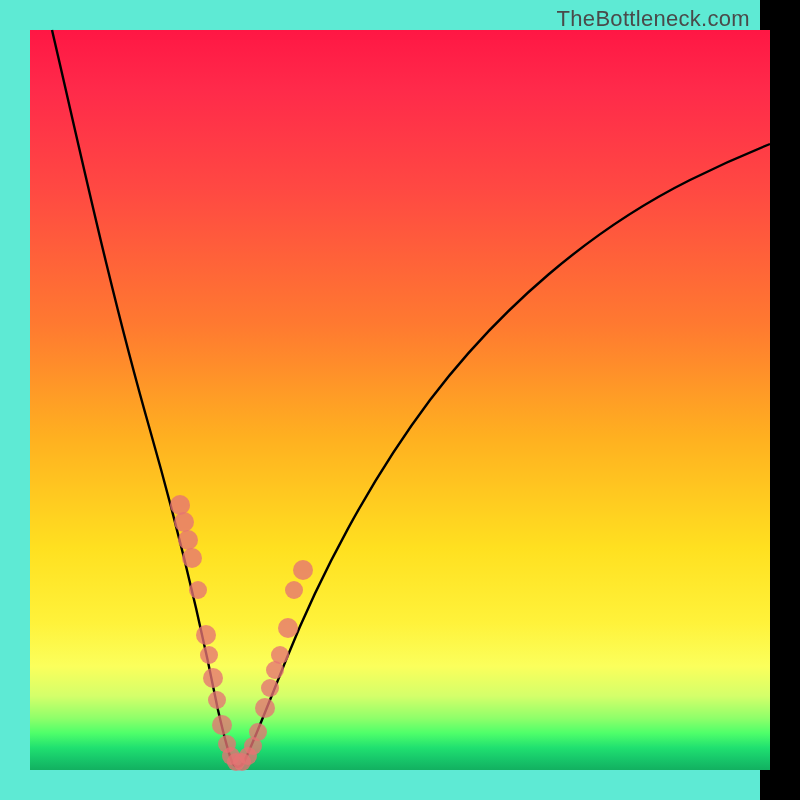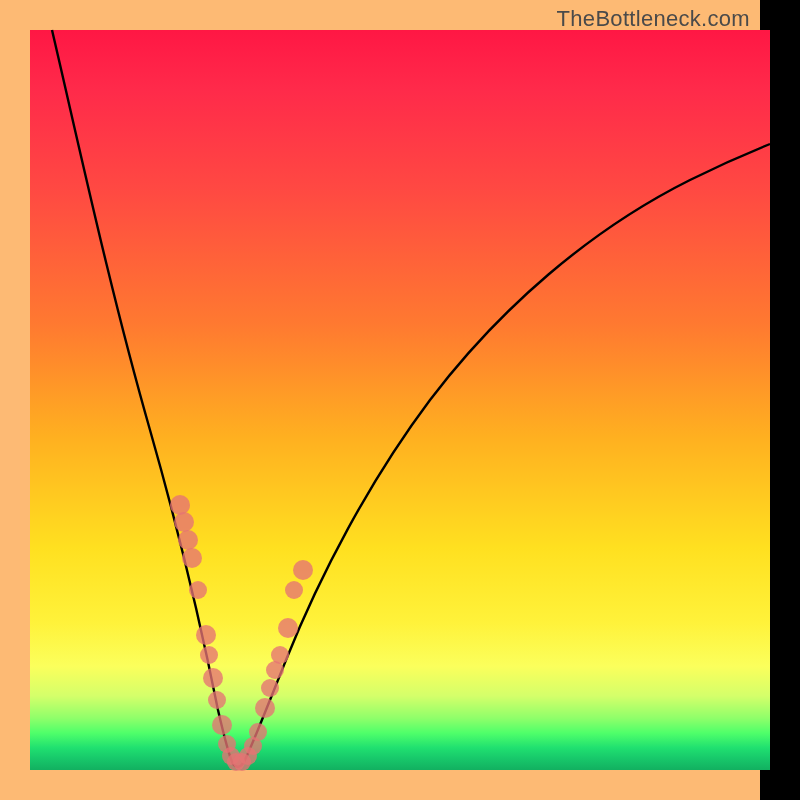--- a/index.html
+++ b/index.html
@@ -8,21 +8,21 @@
     width: 800px;
     height: 800px;
     overflow: hidden;
     background: #000;
     font-family: Arial, Helvetica, sans-serif;
   }
   .frame {
     position: relative;
     width: 760px;
     height: 800px;
-    background: #fdba74;
+    background: #5eead4;
   }
   .plot-area {
     position: absolute;
     left: 30px;
     top: 30px;
     width: 740px;
     height: 740px;
     
     background: linear-gradient(
       to bottom,

